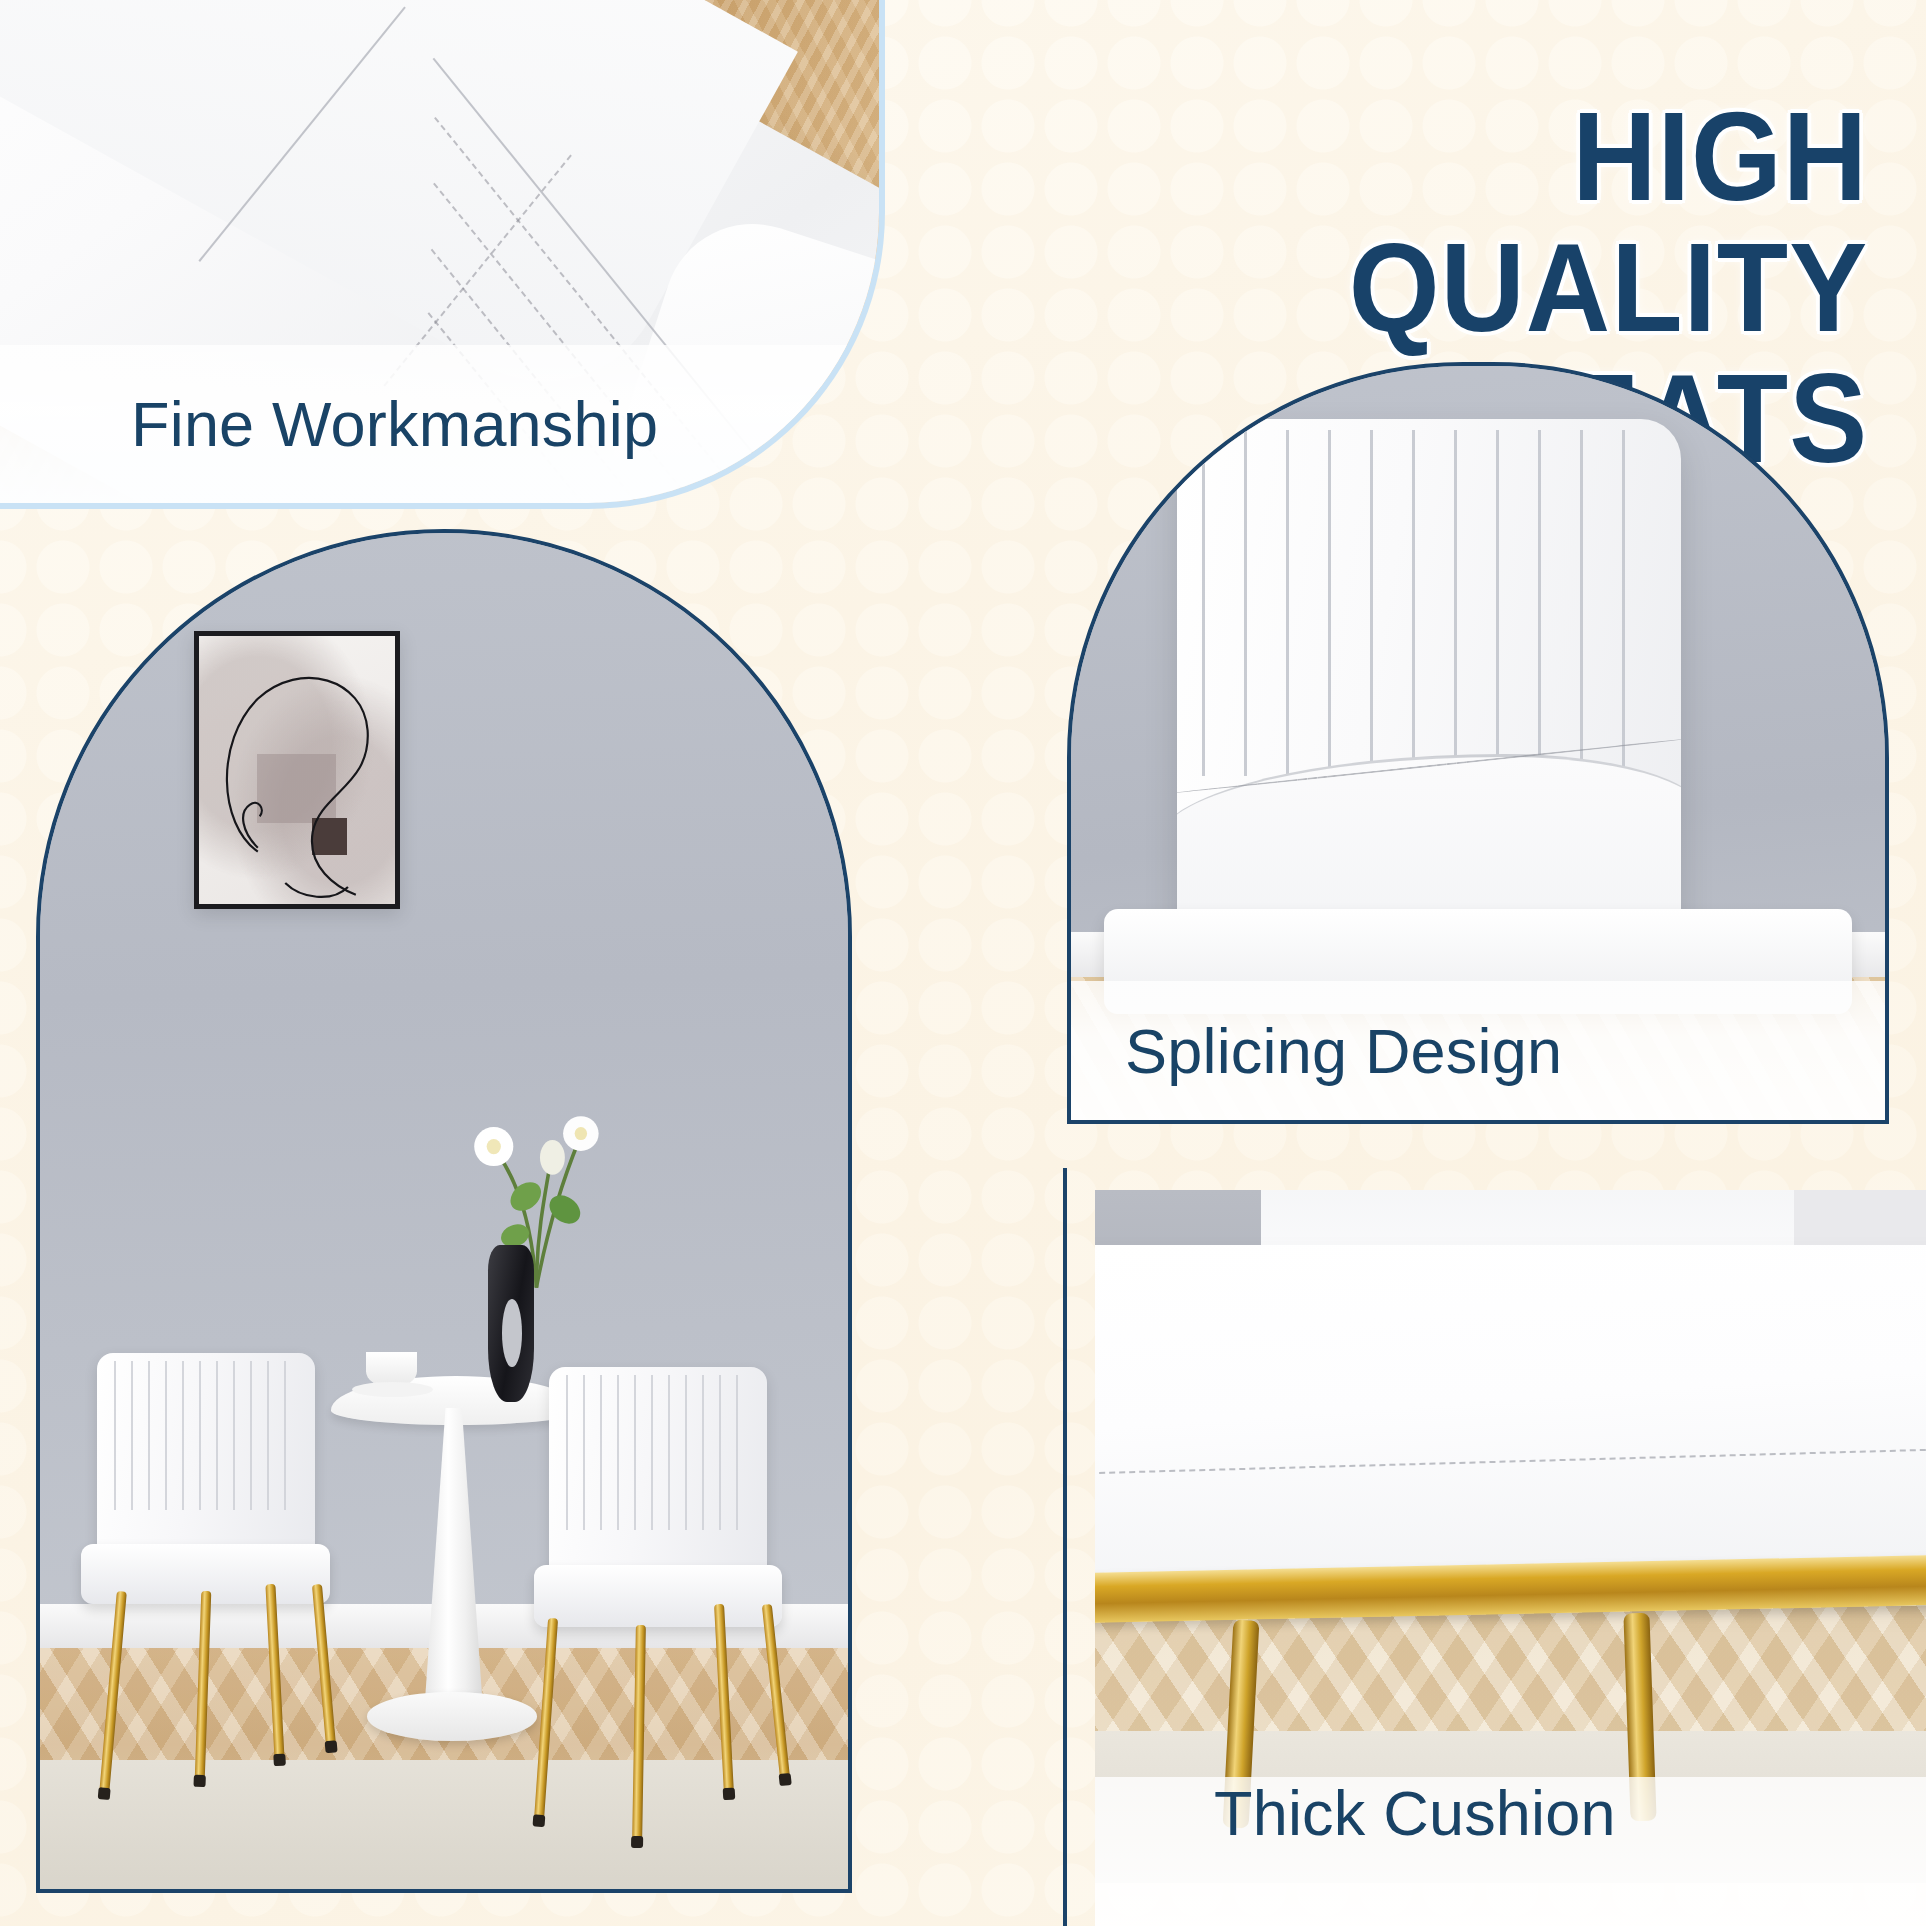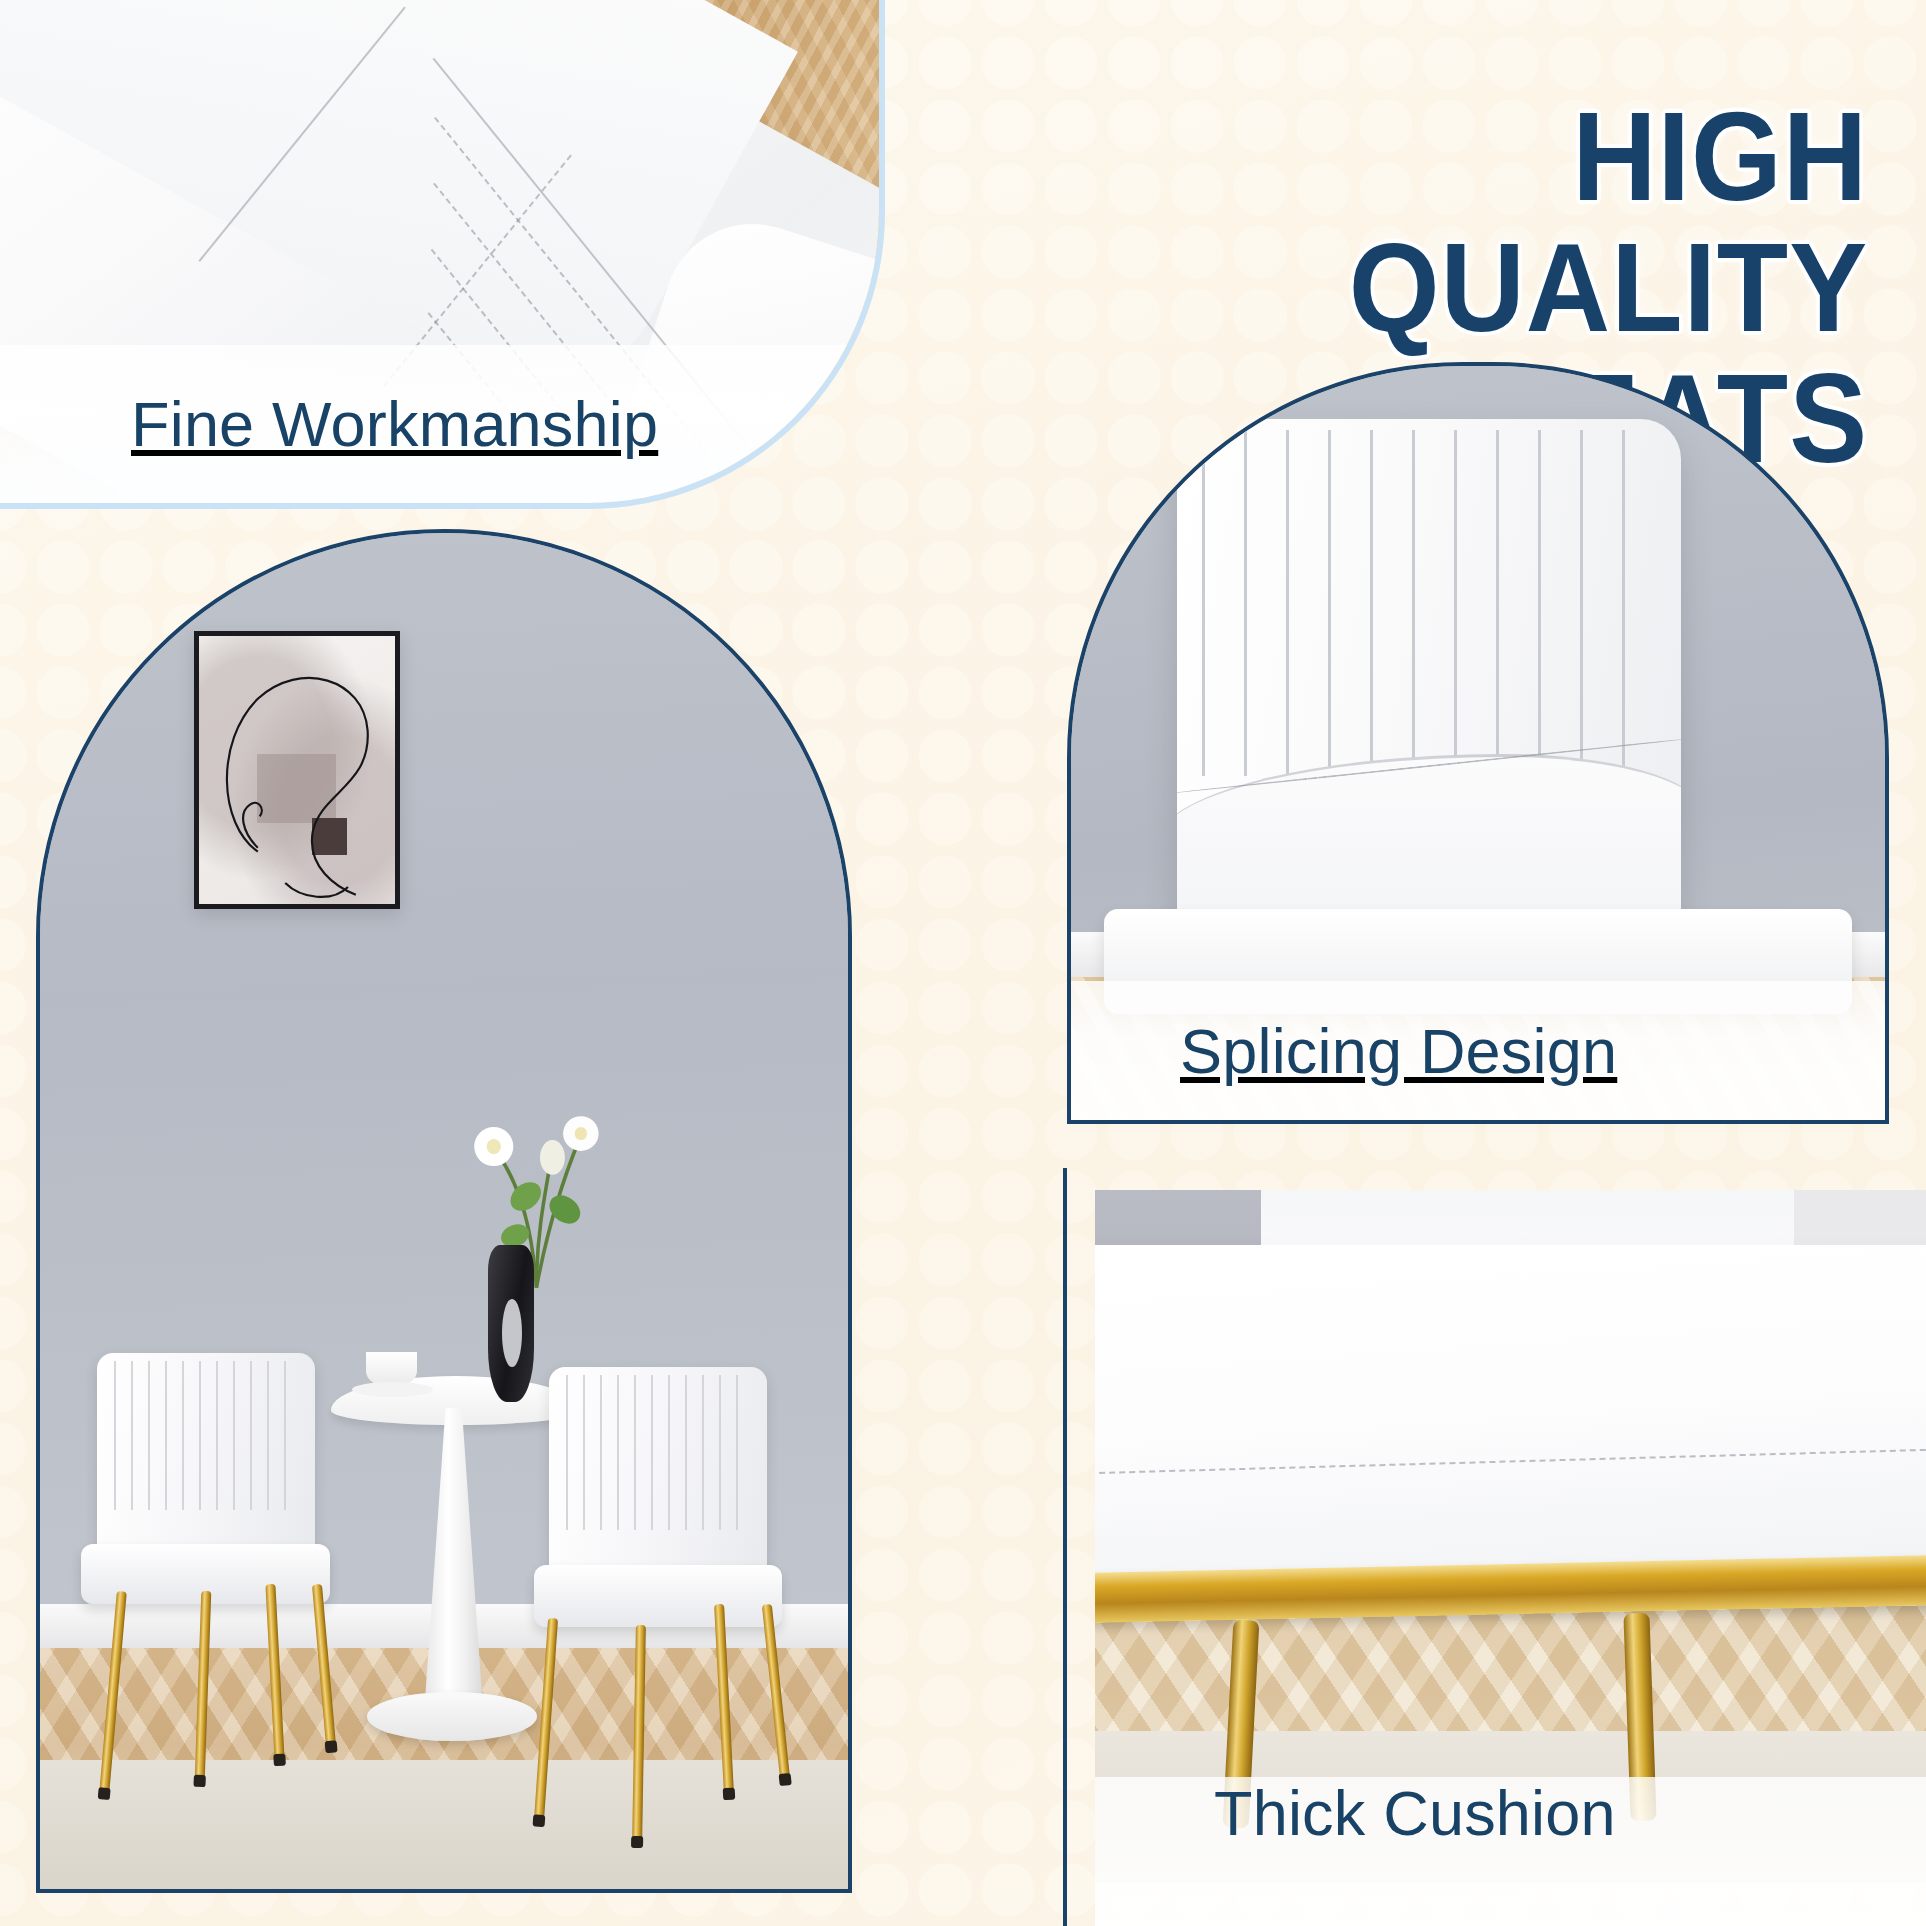--- a/index.html
+++ b/index.html
@@ -80,21 +80,21 @@
   
   #lw-glow{
     position:absolute; left:-40px; bottom:-30px; width:871px; height:119px;
     background:linear-gradient(180deg,rgba(200,225,245,0) 0%,rgba(186,219,244,.85) 70%,rgba(160,205,240,.9) 100%);
     border-radius:0 0 277px 0;
   }
   
   .caption-band{
     position:absolute; left:0; right:0; bottom:0;
     background:linear-gradient(180deg,rgba(255,255,255,.82) 0%,rgba(255,255,255,.94) 40%,rgba(255,255,255,.97) 100%);
-    display:flex; align-items:center;text-decoration:underline;
+    display:flex; align-items:center;
   }
   #cap-workmanship{
     height:158px; padding-left:131px;
     border-radius:0 0 297px 0;
   }
   .cap-text{
     color:#194366; font-size:63px; font-weight:400; letter-spacing:0.2px;
     font-family:"Liberation Sans", sans-serif; white-space:nowrap;
   }
 
@@ -267,21 +267,21 @@
     position:absolute; left:-2%; right:-2%; top:62%; height:0;
     border-top:2px dashed rgba(140,143,152,.6);
     border-radius:50%;
     transform:rotate(-6deg);
   }
   #sp-seat{
     position:absolute; left:4%; right:4%; bottom:14%; height:14%;
     background:linear-gradient(180deg,#FFFFFF,#EDEEF0);
     border-radius:14px; box-shadow:0 8px 16px rgba(0,0,0,.12);
   }
-  #cap-splicing{ height:139px; padding-left:109px; }
+  #cap-splicing{ height:139px; padding-left:54px; }
 
   
   #panel-cushion{
     position:absolute; left:1063px; top:1168px; width:863px; height:758px;
     overflow:hidden;
   }
   #pc-left-border{
     position:absolute; left:0; top:0; width:4px; height:758px; background:#1B4369;
   }
   #pc-img{

